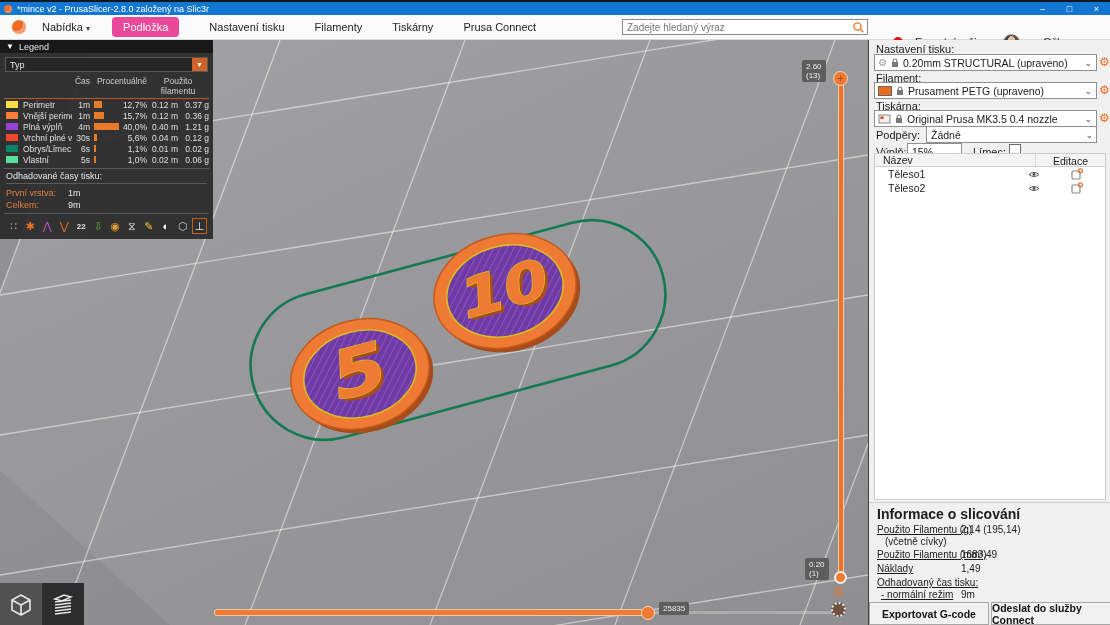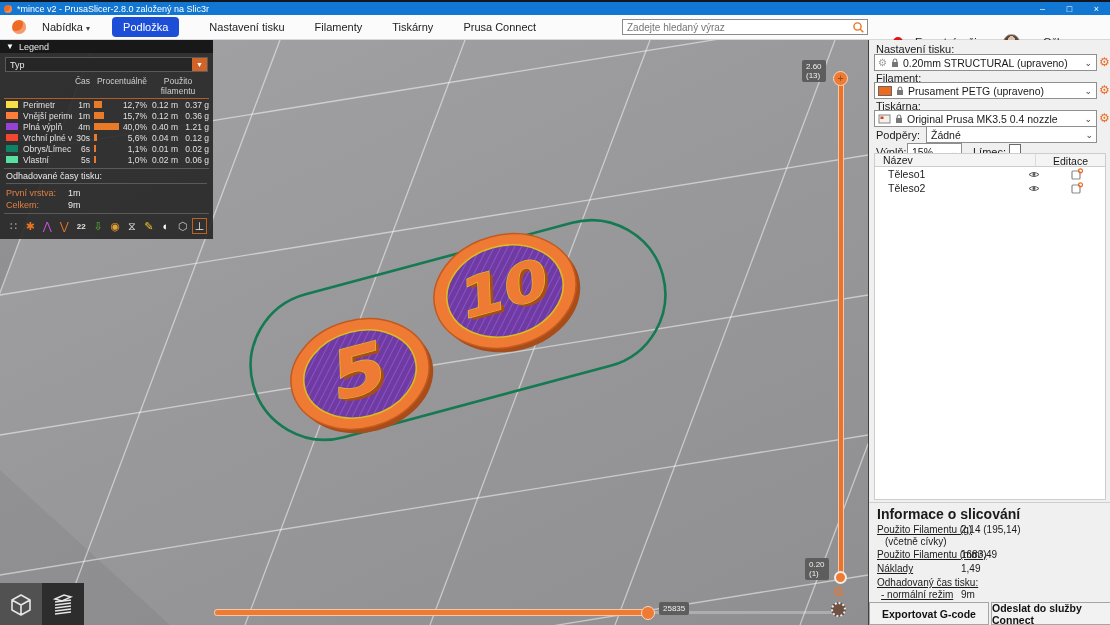--- a/index.html
+++ b/index.html
@@ -16,21 +16,21 @@
   .wincontrols div { width:27px; height:13px; display:flex; align-items:center; justify-content:center; font-size:9px; color:#fff; }
 
   
   .menubar { position:absolute; left:0; top:15px; width:100%; height:25px; background:#fbfbfb;
              border-bottom:1px solid #d8d8d8; display:flex; align-items:center; font-size:11px; color:#222; }
   .prusalogo { width:14px; height:14px; border-radius:50%; background:#ef6b25; margin-left:12px;
                box-shadow: inset -3px -3px 0 #ffffff55; }
   .menu-drop { margin-left:16px; }
   .caret { font-size:8px; color:#444; }
   .tab { margin-left:26px; padding:4px 11px; border-radius:4px; }
-  .tab.active { background:#1d4ed8; color:#fff; margin-left:22px; }
+  .tab.active { background:#ec4899; color:#fff; margin-left:22px; }
   .mitem { margin-left:30px; }
   .searchbox { position:absolute; left:622px; top:4px; width:246px; height:16px; background:#fff;
                border:1px solid #8a8a8a; display:flex; align-items:center; }
   .searchbox input { flex:1; border:0; outline:none; font-size:10px; padding:0 4px; color:#333; background:transparent; font-family:"Liberation Sans",sans-serif;}
   .rec-dot { position:absolute; left:893px; top:22px; width:10px; height:10px; border-radius:50%; background:#e01414; }
   .mode { position:absolute; left:915px; top:21px; }
   .avatar { position:absolute; left:1003px; top:19px; width:17px; height:17px; border-radius:50%;
             background: radial-gradient(circle at 50% 32%, #d9c2a8 28%, #5d4434 30% 58%, #49506e 60%); border:1px solid #999; }
   .account { position:absolute; left:1043px; top:21px; }
 

